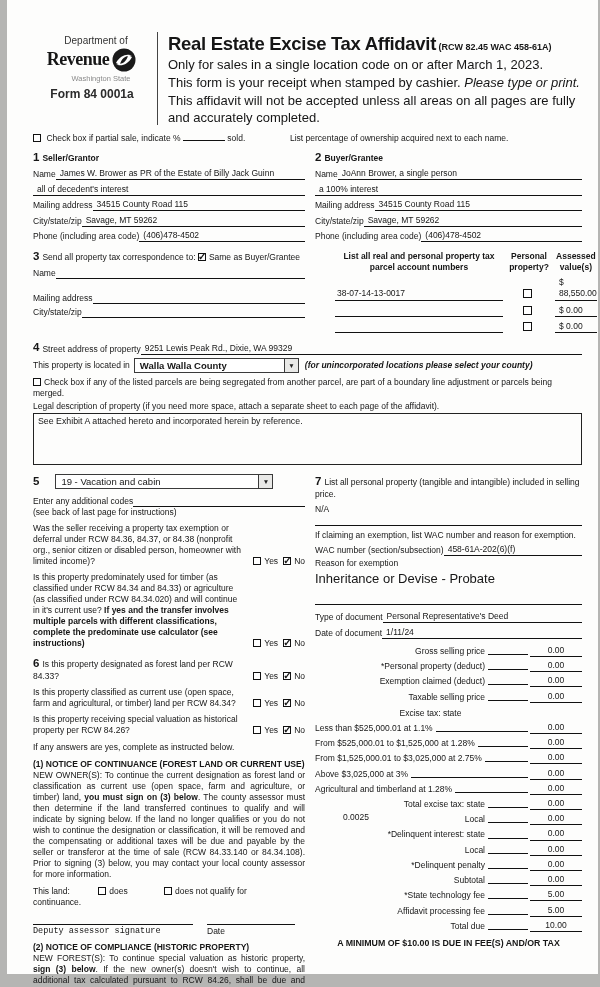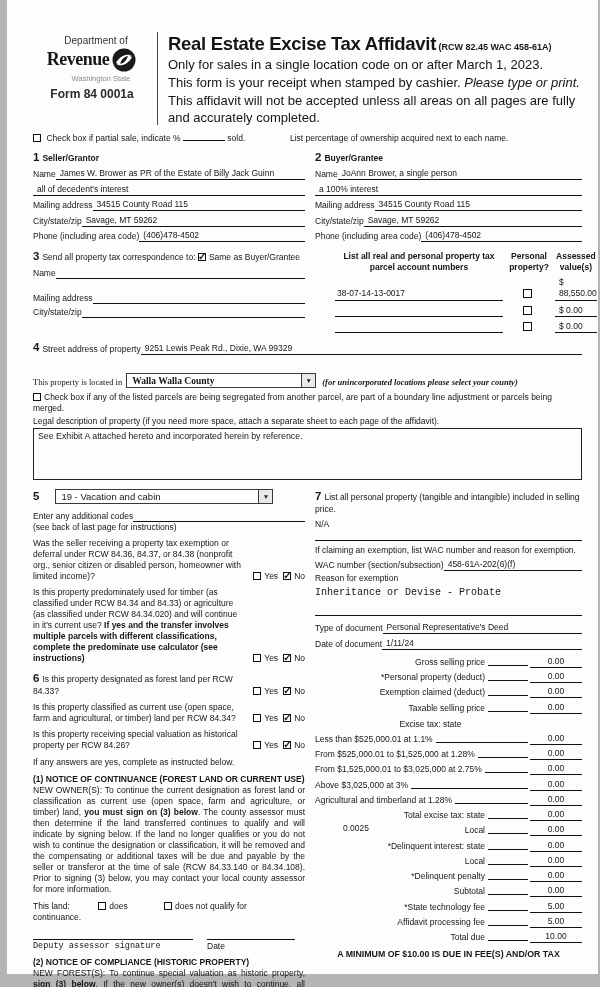--- a/index.html
+++ b/index.html
@@ -216,23 +216,23 @@
       </div>
     </div>
   </div>
 
   <div style="margin-top:7px;">
     <div class="frow" style="margin-top:0;">
         <span class="secnum">4</span>
       <span class="k">Street address of property</span>
       <span class="uval">9251 Lewis Peak Rd., Dixie, WA 99329</span>
       </div>
-    <div style="display:flex; align-items:flex-end; margin-top:18px;font-family:Liberation Serif, serif;">
+    <div style="display:flex; align-items:center; margin-top:3px;">
       <span style="margin-right:4px;">This property is located in</span>
-      <span class="select" style="width:190px;">
+      <span class="select" style="width:165px;">
         <span class="selval b" style="flex:1;">Walla Walla County</span>
         <span class="selbtn">▼</span>
       </span>
       <span class="b i" style="margin-left:6px;">(for unincorporated locations please select your county)</span>
     </div>
     <div style="margin-top:4px;"><span class="cb"></span><span>Check box if any of the listed parcels are being segregated from another parcel, are part of a boundary line adjustment or parcels being merged.</span></div>
     <div class="gap2">Legal description of property (if you need more space, attach a separate sheet to each page of the affidavit).</div>
     <div class="legalbox">See Exhibit A attached hereto and incorporated herein by reference.</div>
   </div>
 
@@ -306,21 +306,21 @@
         <span class="secnum">7</span><span>List all personal property (tangible and intangible) included in selling price.</span>
       </div>
       <div class="gap4">N/A</div>
       <div class="hrline"></div>
       <div class="gap4">If claiming an exemption, list WAC number and reason for exemption.</div>
       <div class="frow">
           <span class="k">WAC number (section/subsection)</span>
           <span class="uval">458-61A-202(6)(f)</span>
         </div>
       <div class="gap2">Reason for exemption</div>
-      <div class="gap2" style="font-size:10px;font-family:Liberation Mono, monospace;">Inheritance or Devise - Probate</div>
+      <div class="gap2" style="font-size:13px;">Inheritance or Devise - Probate</div>
       <div class="hrline" style="margin-top:16px;"></div>
       <div class="frow" style="margin-top:6px;">
           <span class="k">Type of document</span>
           <span class="uval">Personal Representative's Deed</span>
         </div>
       <div class="frow">
           <span class="k">Date of document</span>
           <span class="uval">1/11/24</span>
         </div>
 

